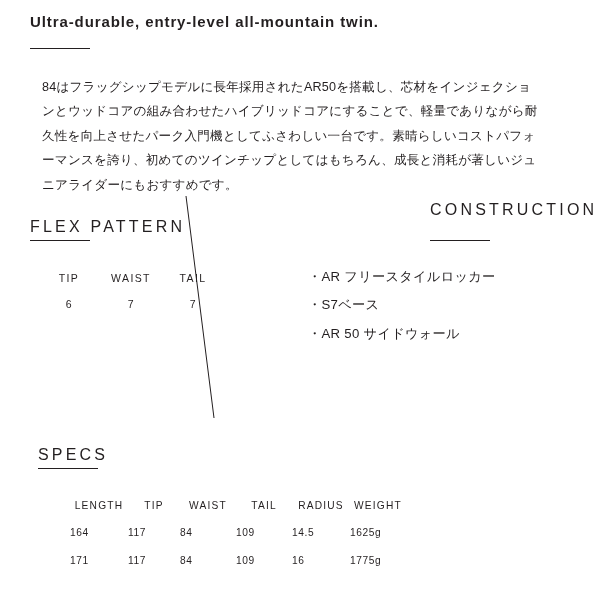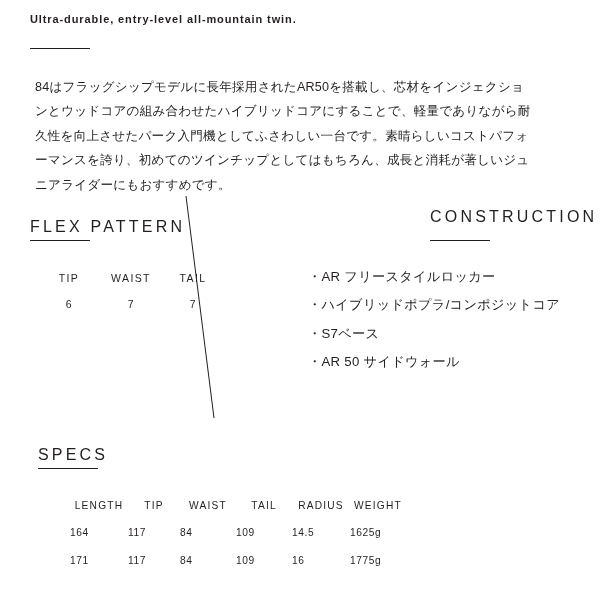--- a/index.html
+++ b/index.html
@@ -23,40 +23,40 @@
     height: 600px;
     padding: 0;
   }
 
   
   .headline {
     position: absolute;
     left: 30px;
     top: 12px;
     width: 545px;
-    font-size: 11px;
+    font-size: 15px;
     font-weight: bold;
     letter-spacing: 0.9px;
     color: #231f20;
     line-height: 1.3;
   }
 
   .rule-top {
     position: absolute;
     left: 30px;
     top: 48px;
     width: 60px;
     height: 1px;
     background: #231f20;
   }
 
   
   .body-copy {
     position: absolute;
-    left: 35px;
+    left: 42px;
     top: 62px;
     width: 500px;
     font-size: 12.6px;
     line-height: 1.95;
     letter-spacing: 0.2px;
     color: #231f20;
     text-align: left;
   }
 
   
@@ -101,21 +101,21 @@
   }
   .flex-table td {
     text-align: center;
     padding: 0;
     width: 62px;
     font-size: 10.5px;
     letter-spacing: 0.5px;
   }
 
   
-  .constr-title { left: 430px; top: 208px; }
+  .constr-title { left: 430px; top: 201px; }
   .constr-rule  { left: 430px; top: 240px; width: 60px; }
 
   .constr-list {
     position: absolute;
     left: 300px;
     top: 255px;
     width: 290px;
     margin: 8px;
     padding: 0;
     list-style: none;
@@ -191,21 +191,20 @@
         <td>7</td>
       </tr>
     </tbody>
   </table>
 
   <div class="sec-title constr-title">CONSTRUCTION</div>
   <div class="sec-rule constr-rule"></div>
 
   <ul class="constr-list">
     <li>・AR フリースタイルロッカー</li>
-    <li>・ハイブリッドポプラ/コンポジットコア</li>
     <li>・S7ベース</li>
     <li>・AR 50 サイドウォール</li>
   </ul>
 
   <div class="sec-title specs-title">SPECS</div>
   <div class="sec-rule specs-rule"></div>
 
   <table class="specs-table">
     <thead>
       <tr>

